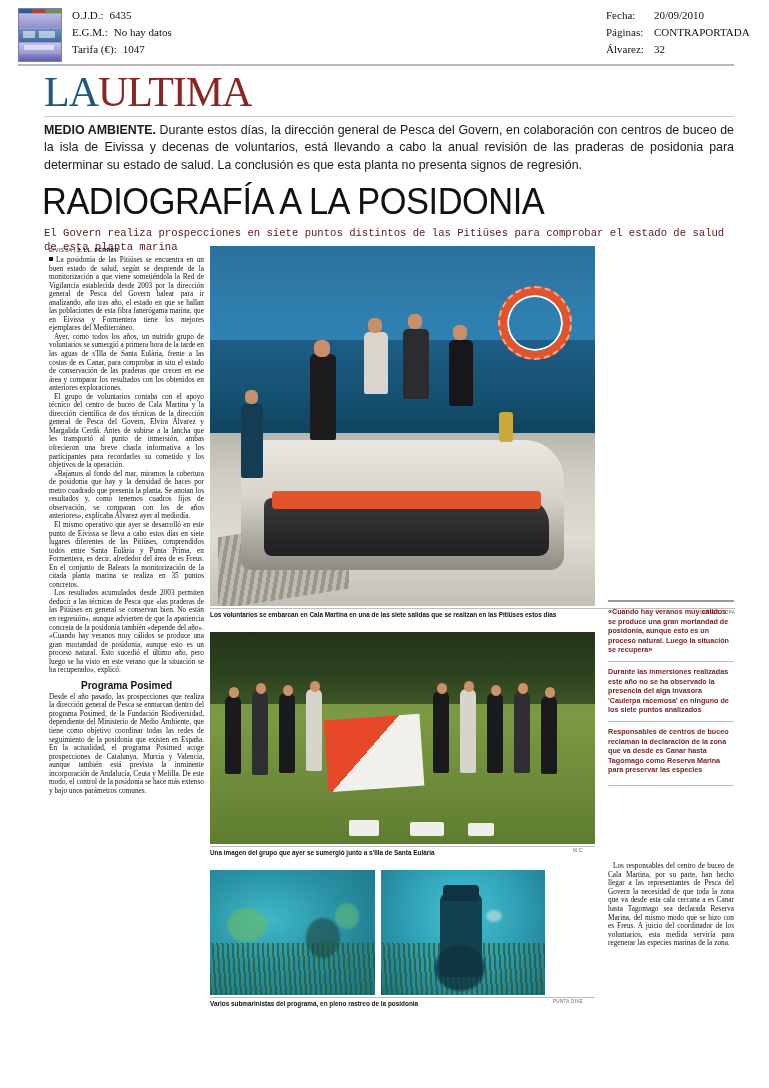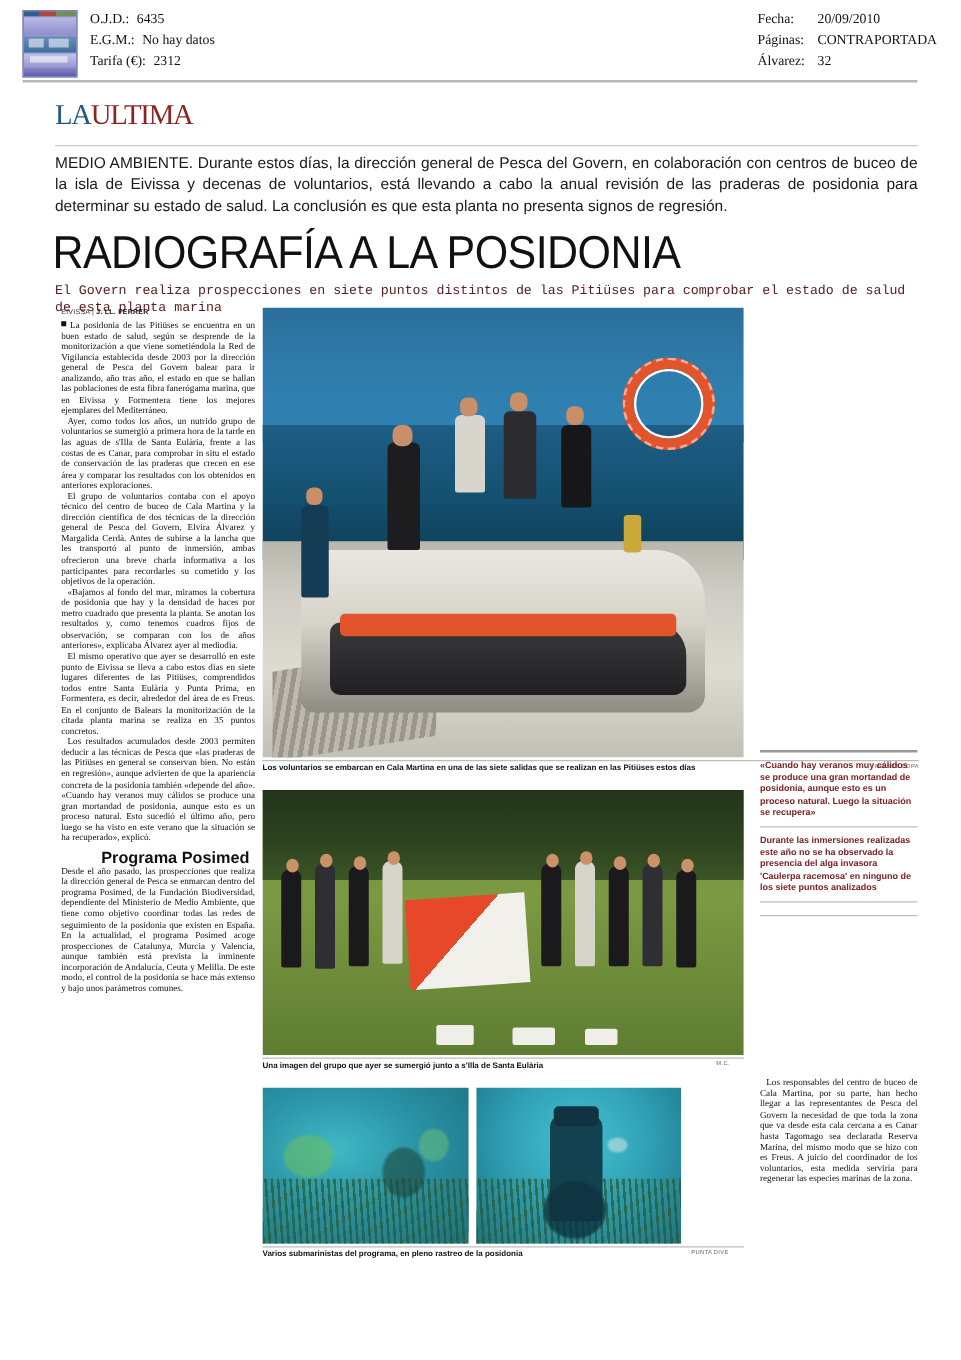--- a/index.html
+++ b/index.html
@@ -67,39 +67,39 @@
   .meta-right .val{display:inline-block;}
 
   .rule-top{
     position:absolute;left:18px;top:64px;width:716px;height:2px;background:#b9b9b9;
   }
 
   
   .section-title{
     position:absolute;left:44px;top:74px;
     font-family:"Liberation Serif", serif;
-    font-size:23px;line-height:36px;
+    font-size:42px;line-height:36px;
     letter-spacing:-1px;
   }
   .section-title .la{color:#1d5a80;}
   .section-title .ultima{color:#8d2424;}
 
   .rule-sec{
     position:absolute;left:44px;top:116px;width:690px;height:1px;background:#c9c9c9;
   }
 
   
   .lead{
     position:absolute;left:44px;top:122px;width:690px;
     font-family:"Liberation Sans", sans-serif;
     font-size:12.4px;line-height:17.4px;
     color:#1a1a1a;
     text-align:justify;
   }
-  .lead b{font-weight:normal;}
+  .lead b{font-weight:bold;}
 
   
   .headline{
     position:absolute;left:42px;top:180px;width:700px;
     font-family:"Liberation Sans", sans-serif;
     font-weight:300;
     font-size:37px;line-height:44px;
     letter-spacing:-0.5px;
     color:#111;
     transform:scaleX(0.93);
@@ -132,21 +132,21 @@
     hyphens:auto;
   }
   .body-text p{margin:0 0 0 0;text-indent:5px;}
   .body-text p.first{text-indent:0;}
   .body-text p.first::before{
     content:"";display:inline-block;width:4px;height:4px;background:#111;
     margin-right:3px;vertical-align:1px;
   }
   .subhead-bold{
     font-family:"Liberation Sans", sans-serif;
-    font-size:13px;line-height:10px;font-weight:bold;
+    font-size:10px;line-height:10px;font-weight:bold;
     margin:6px 0 2px 0;color:#111;padding-left:32px;
   }
 
   
   .col-right-text{
     position:absolute;left:608px;top:862px;width:126px;
     font-family:"Liberation Serif", serif;
     font-size:7.3px;line-height:8.6px;
     text-align:justify;color:#111;
   }
@@ -246,21 +246,21 @@
     </div>
 
     <div class="meta-left">
       <div class="row">
         <span class="lbl">O.J.D.:</span><span class="val">6435</span>
       </div>
       <div class="row">
         <span class="lbl">E.G.M.:</span><span class="val">No hay datos</span>
       </div>
       <div class="row">
-        <span class="lbl">Tarifa (€):</span><span class="val">2312</span>
+        <span class="lbl">Tarifa (€):</span><span class="val">1047</span>
       </div>
     </div>
 
 
     <div class="meta-right">
       <div class="row">
         <span class="lbl">Fecha:</span><span class="val">20/09/2010</span>
       </div>
       <div class="row">
         <span class="lbl">Páginas:</span><span class="val">CONTRAPORTADA</span>
@@ -376,20 +376,21 @@
   <div class="cap-rule" style="left:210px;top:997px;width:385px;"></div>
   <div class="caption" style="left:210px;top:999px;width:330px;">Varios submarinistas del programa, en pleno rastreo de la posidonia</div>
   <div class="credit" style="left:553px;top:998px;">PUNTA DIVE</div>
 
   <div class="sidebar">
     <div class="sb-rule"></div>
     <div class="sb-item accent">«Cuando hay veranos muy cálidos se produce una gran mortandad de posidonia, aunque esto es un proceso natural. Luego la situación se recupera»</div>
     <div class="sb-rule thin"></div>
     <div class="sb-item accent">Durante las inmersiones realizadas este año no se ha observado la presencia del alga invasora 'Caulerpa racemosa' en ninguno de los siete puntos analizados</div>
     <div class="sb-rule thin"></div>
+    <div class="sb-item accent">Responsables de centros de buceo reclaman la declaración de la zona que va desde es Canar hasta Tagomago como Reserva Marina para preservar las especies</div>
     <div class="sb-rule thin" style="margin-top:10px;"></div>
   </div>
 
   <div class="col-right-text">
     <p>Los responsables del centro de buceo de Cala Martina, por su parte, han hecho llegar a las representantes de Pesca del Govern la necesidad de que toda la zona que va desde esta cala cercana a es Canar hasta Tagomago sea declarada Reserva Marina, del mismo modo que se hizo con es Freus. A juicio del coordinador de los voluntarios, esta medida serviría para regenerar las especies marinas de la zona.</p>
   </div>
 
 </div>
 
 </body></html>

